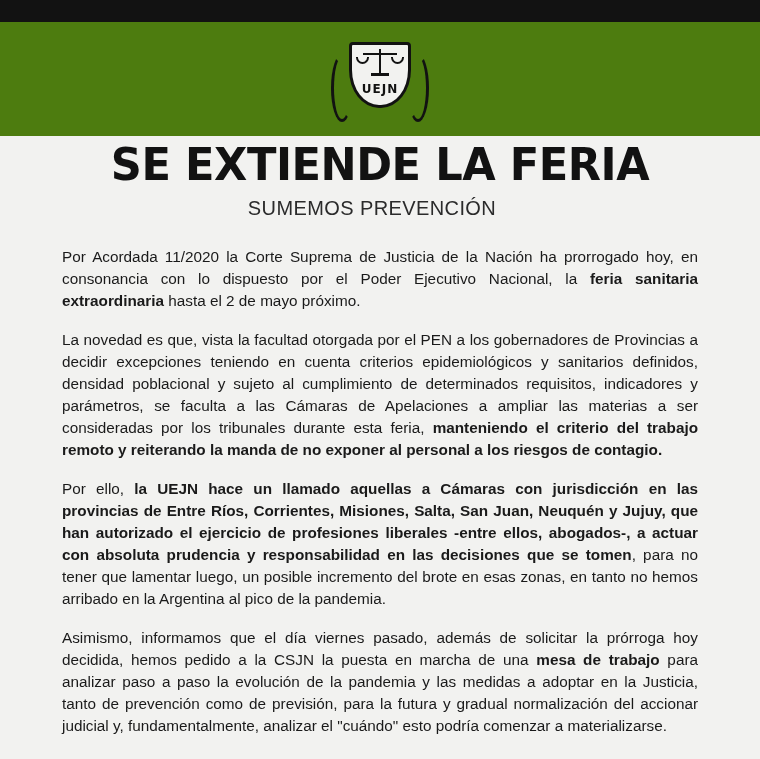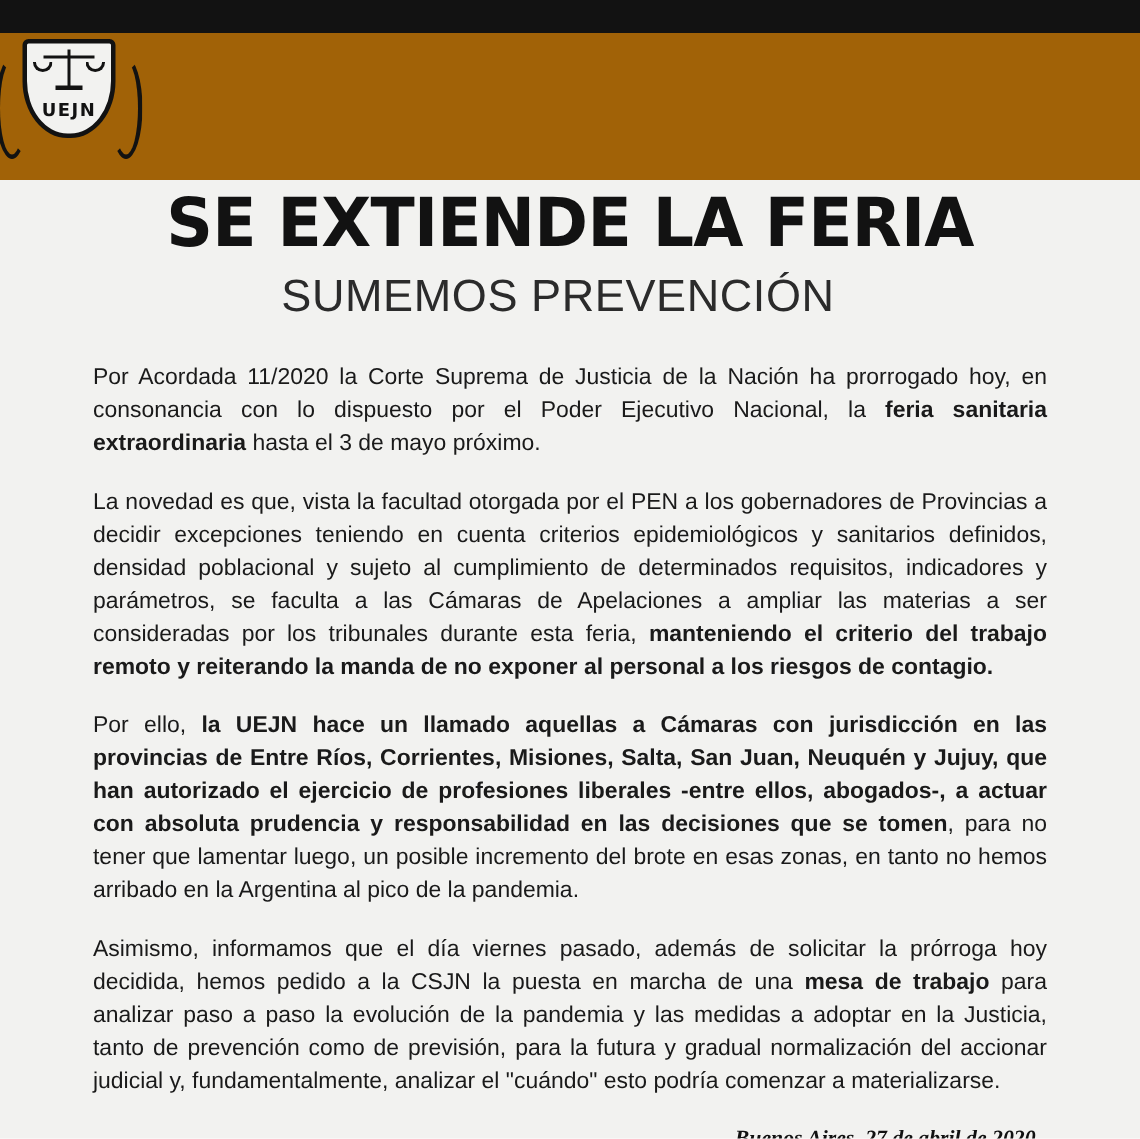--- a/index.html
+++ b/index.html
@@ -22,24 +22,25 @@
     flex-direction: column;
   }
   .top-bar {
     width: 100%;
     height: 22px;
     background: #121212;
     flex: 0 0 auto;
   }
   .logo-band {
     width: 100%;
-    background: #a16207;
-    padding-top: 4px;
+    background: #4d7c0f;
+    padding-top: 20px;
     padding-bottom: 2px;
     display: flex;
+    justify-content: center;
     align-items: center;
     flex: 0 0 auto;
   }
   .logo {
     width: 92px;
     height: 92px;
     position: relative;
   }
   .headline-wrap {
     text-align: center;
@@ -52,21 +53,21 @@
     font-size: 45px;
     letter-spacing: -0.5px;
     color: #121212;
     line-height: 1.0;
     margin: 0;
     transform: scaleX(0.96);
   }
   .subhead {
     font-family: "Liberation Sans", sans-serif;
     font-weight: normal;
-    font-size: 30px;
+    font-size: 20px;
     letter-spacing: 0.4px;
     color: #2b2b2b;
     margin: 10px 16px 0 0;
     text-align: center;
   }
   .body-text {
     flex: 1 1 auto;
     padding: 26px 62px 0 62px;
     font-family: "Liberation Sans", sans-serif;
     font-size: 15.3px;
@@ -203,21 +204,21 @@
     </div>
   </div>
 
   <div class="headline-wrap">
     <h1 class="headline">SE EXTIENDE LA FERIA</h1>
     <div class="subhead">SUMEMOS PREVENCIÓN</div>
   </div>
 
   <div class="body-text">
 
-    <p><span>Por Acordada 11/2020 la Corte Suprema de Justicia de la Nación ha prorrogado hoy, en consonancia con lo dispuesto por el Poder Ejecutivo Nacional, la </span><b>feria sanitaria extraordinaria</b><span> hasta el 3 de mayo próximo.</span></p>
+    <p><span>Por Acordada 11/2020 la Corte Suprema de Justicia de la Nación ha prorrogado hoy, en consonancia con lo dispuesto por el Poder Ejecutivo Nacional, la </span><b>feria sanitaria extraordinaria</b><span> hasta el 2 de mayo próximo.</span></p>
 
     <p><span>La novedad es que, vista la facultad otorgada por el PEN a los gobernadores de Provincias a decidir excepciones teniendo en cuenta criterios epidemiológicos y sanitarios definidos, densidad poblacional y sujeto al cumplimiento de determinados requisitos, indicadores y parámetros, se faculta a las Cámaras de Apelaciones a ampliar las materias a ser consideradas por los tribunales durante esta feria, </span><b>manteniendo el criterio del trabajo remoto y reiterando la manda de no exponer al personal a los riesgos de contagio.</b></p>
 
     <p><span>Por ello, </span><b>la UEJN hace un llamado aquellas a Cámaras con jurisdicción en las provincias de Entre Ríos, Corrientes, Misiones, Salta, San Juan, Neuquén y Jujuy, que han autorizado el ejercicio de profesiones liberales -entre ellos, abogados-, a actuar con absoluta prudencia y responsabilidad en las decisiones que se tomen</b><span>, para no tener que lamentar luego, un posible incremento del brote en esas zonas, en tanto no hemos arribado en la Argentina al pico de la pandemia.</span></p>
 
     <p><span>Asimismo, informamos que el día viernes pasado, además de solicitar la prórroga hoy decidida, hemos pedido a la CSJN la puesta en marcha de una </span><b>mesa de trabajo</b><span> para analizar paso a paso la evolución de la pandemia y las medidas a adoptar en la Justicia, tanto de prevención como de previsión, para la futura y gradual normalización  del accionar judicial y, fundamentalmente, analizar el "cuándo" esto podría comenzar a materializarse.</span></p>
 
     <div class="signature">Buenos Aires, 27 de abril de 2020.</div>
   </div>
 

